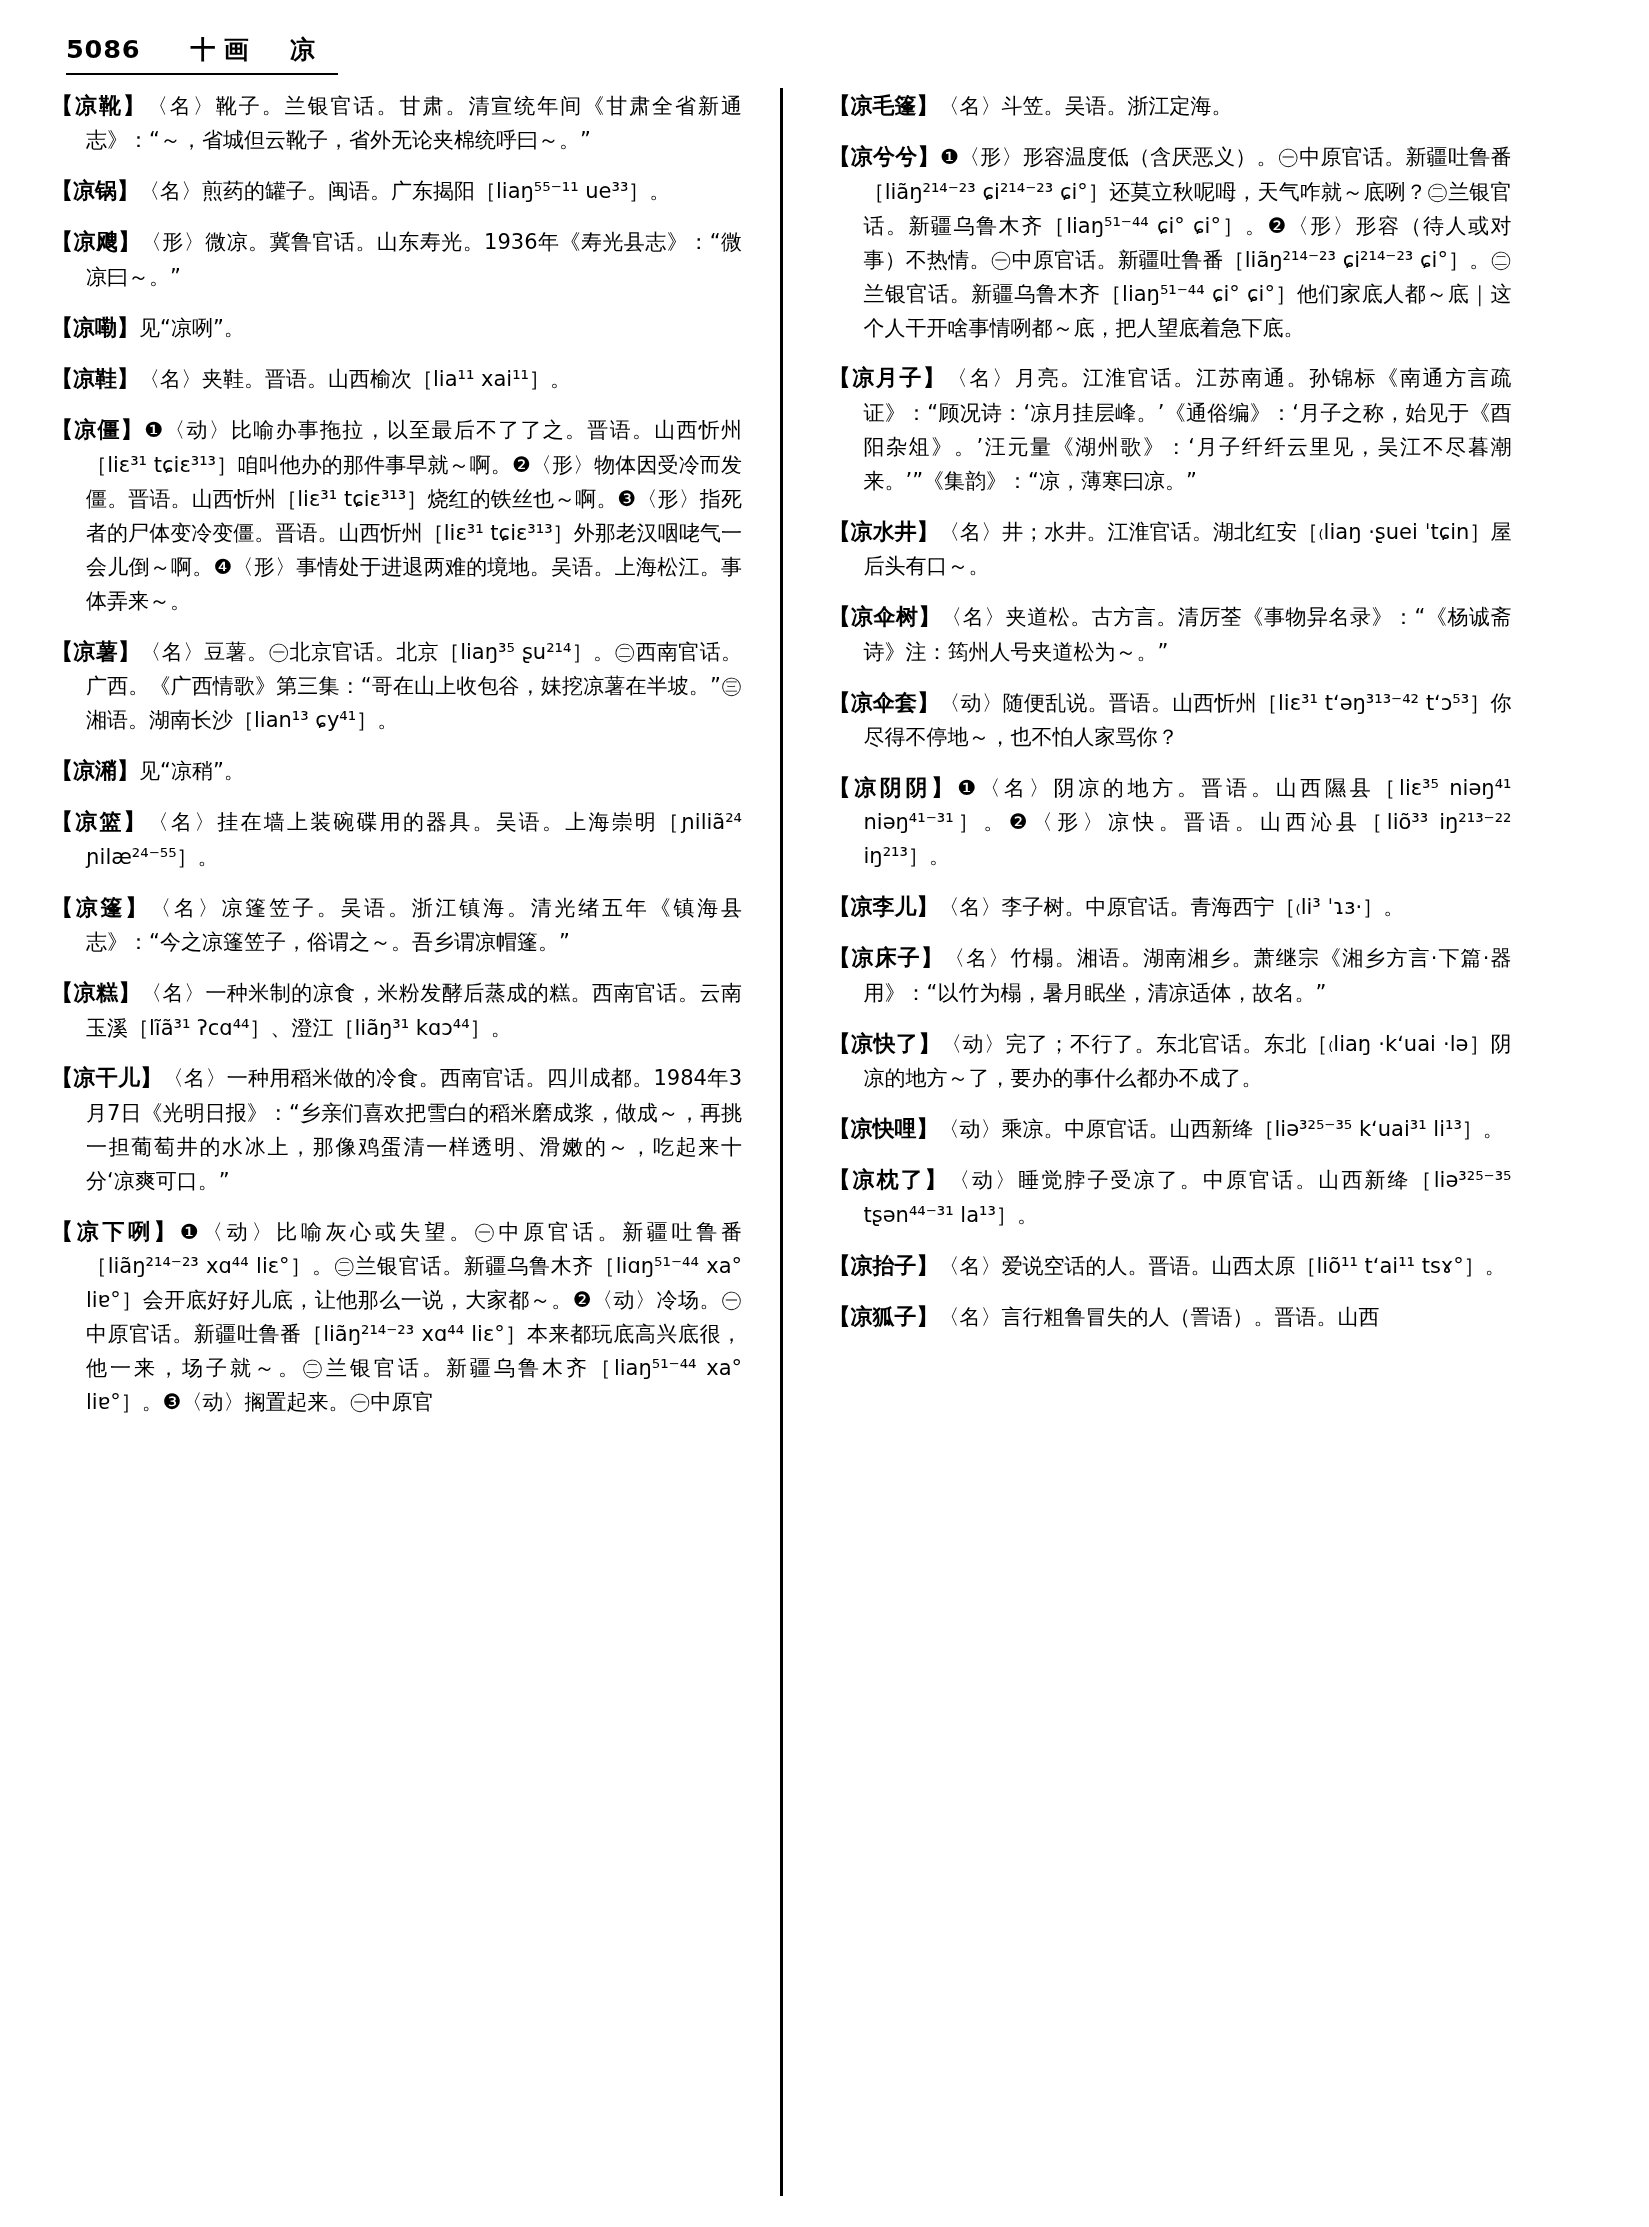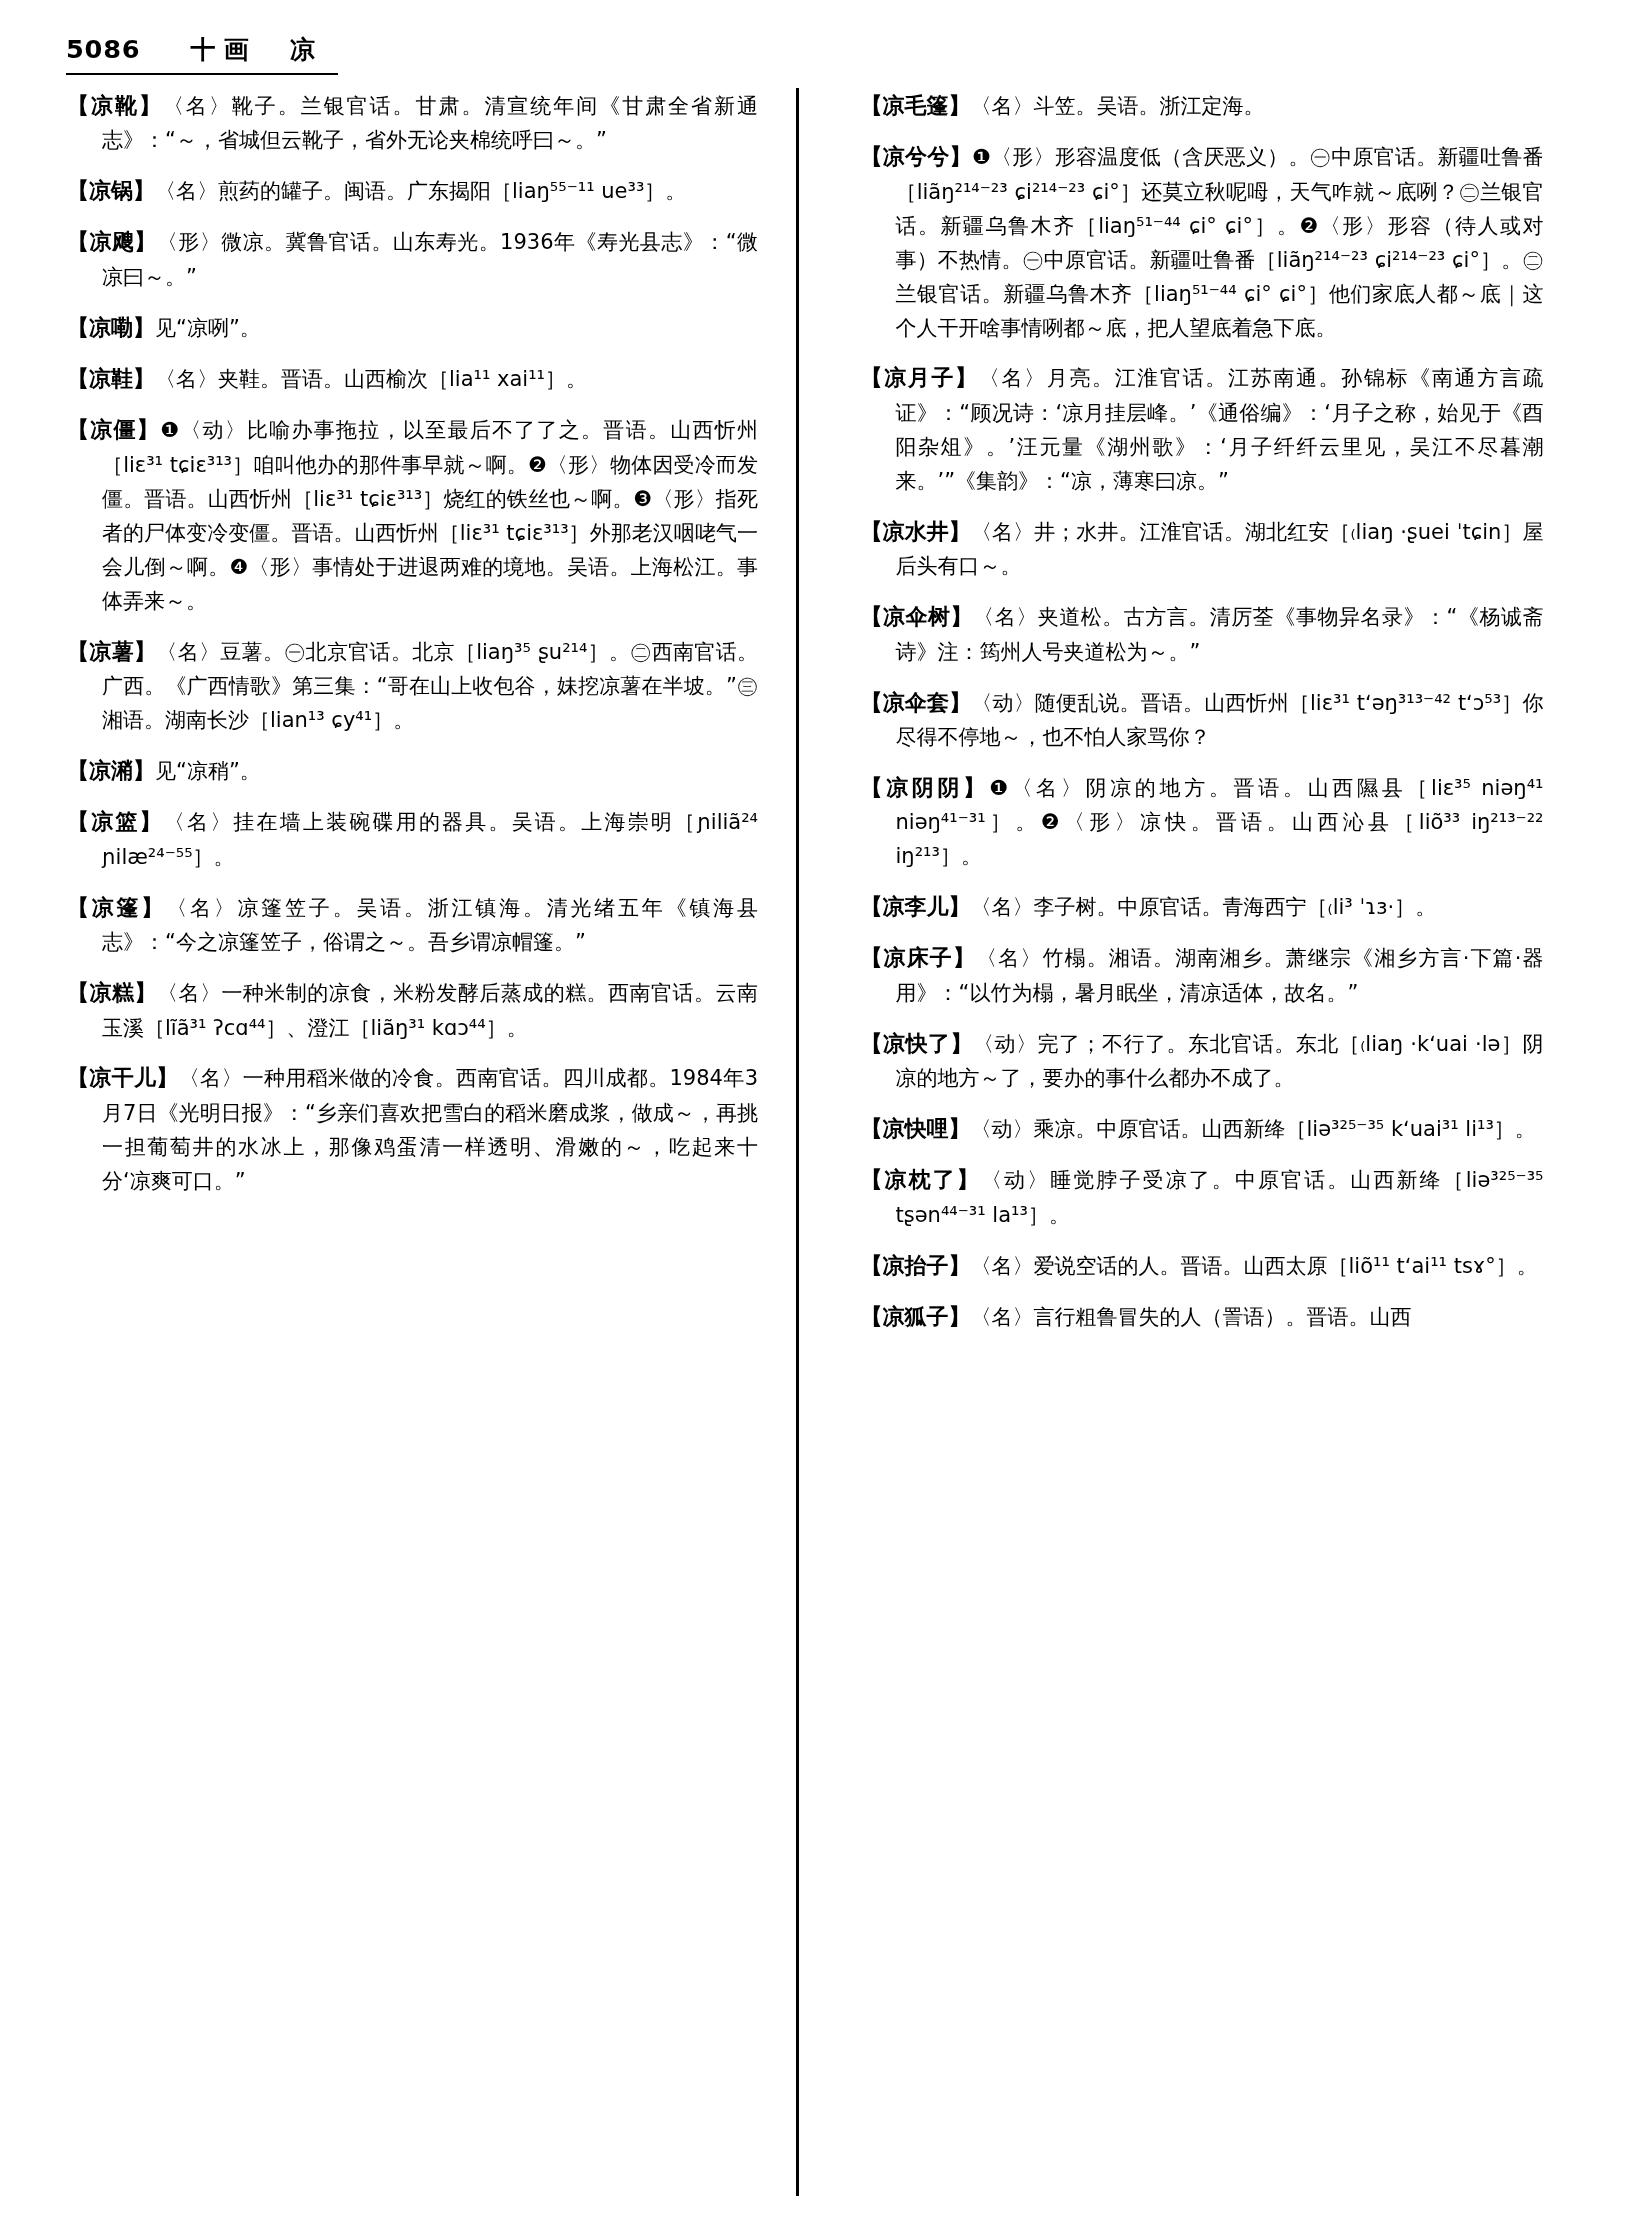--- a/index.html
+++ b/index.html
@@ -38,21 +38,20 @@
   .cols{
     display:flex;
     gap:0;
     margin-top:13.2px;
     height:2112px;
   }
   .col{
     width:719px;
     box-sizing:border-box;
     overflow:hidden;
-    margin-left:16px;
   }
   .col.left{padding-right:28px;border-right:0px solid #000;}
   .col.right{padding-left:36px;}
   .col-divider{
     width:2.5px;background:#000;margin:0 10px;
     height:2108px;
   }
   
   .entry{
     margin-bottom:15.7px;
@@ -122,20 +121,23 @@
       </div>
       <div class="entry">
         <p><span class="hw">【凉篷】</span><span class="body" style="display:inline">〈名〉凉篷笠子。吴语。浙江镇海。清光绪五年《镇海县志》：“今之凉篷笠子，俗谓之～。吾乡谓凉帽篷。”</span></p>
       </div>
       <div class="entry">
         <p><span class="hw">【凉糕】</span><span class="body" style="display:inline">〈名〉一种米制的凉食，米粉发酵后蒸成的糕。西南官话。云南玉溪［lĩã³¹ ʔcɑ⁴⁴］、澄江［liãŋ³¹ kɑɔ⁴⁴］。</span></p>
       </div>
       <div class="entry">
         <p><span class="hw">【凉干儿】</span><span class="body" style="display:inline">〈名〉一种用稻米做的冷食。西南官话。四川成都。1984年3月7日《光明日报》：“乡亲们喜欢把雪白的稻米磨成浆，做成～，再挑一担葡萄井的水冰上，那像鸡蛋清一样透明、滑嫩的～，吃起来十分‘凉爽可口。”</span></p>
       </div>
+      <div class="entry">
+        <p><span class="hw">【凉下咧】</span><span class="body" style="display:inline">❶〈动〉比喻灰心或失望。㊀中原官话。新疆吐鲁番［liãŋ²¹⁴⁻²³ xɑ⁴⁴ liɛ°］。㊁兰银官话。新疆乌鲁木齐［liɑŋ⁵¹⁻⁴⁴ xa° liɐ°］会开底好好儿底，让他那么一说，大家都～。❷〈动〉冷场。㊀中原官话。新疆吐鲁番［liãŋ²¹⁴⁻²³ xɑ⁴⁴ liɛ°］本来都玩底高兴底很，他一来，场子就～。㊁兰银官话。新疆乌鲁木齐［liaŋ⁵¹⁻⁴⁴ xa° liɐ°］。❸〈动〉搁置起来。㊀中原官</span></p>
+      </div>
 
     </div>
 
     <div class="col-divider"></div>
 
     <div class="col right">
 
       <div class="entry">
         <p><span class="hw">【凉毛篷】</span><span class="body" style="display:inline">〈名〉斗笠。吴语。浙江定海。</span></p>
       </div>

